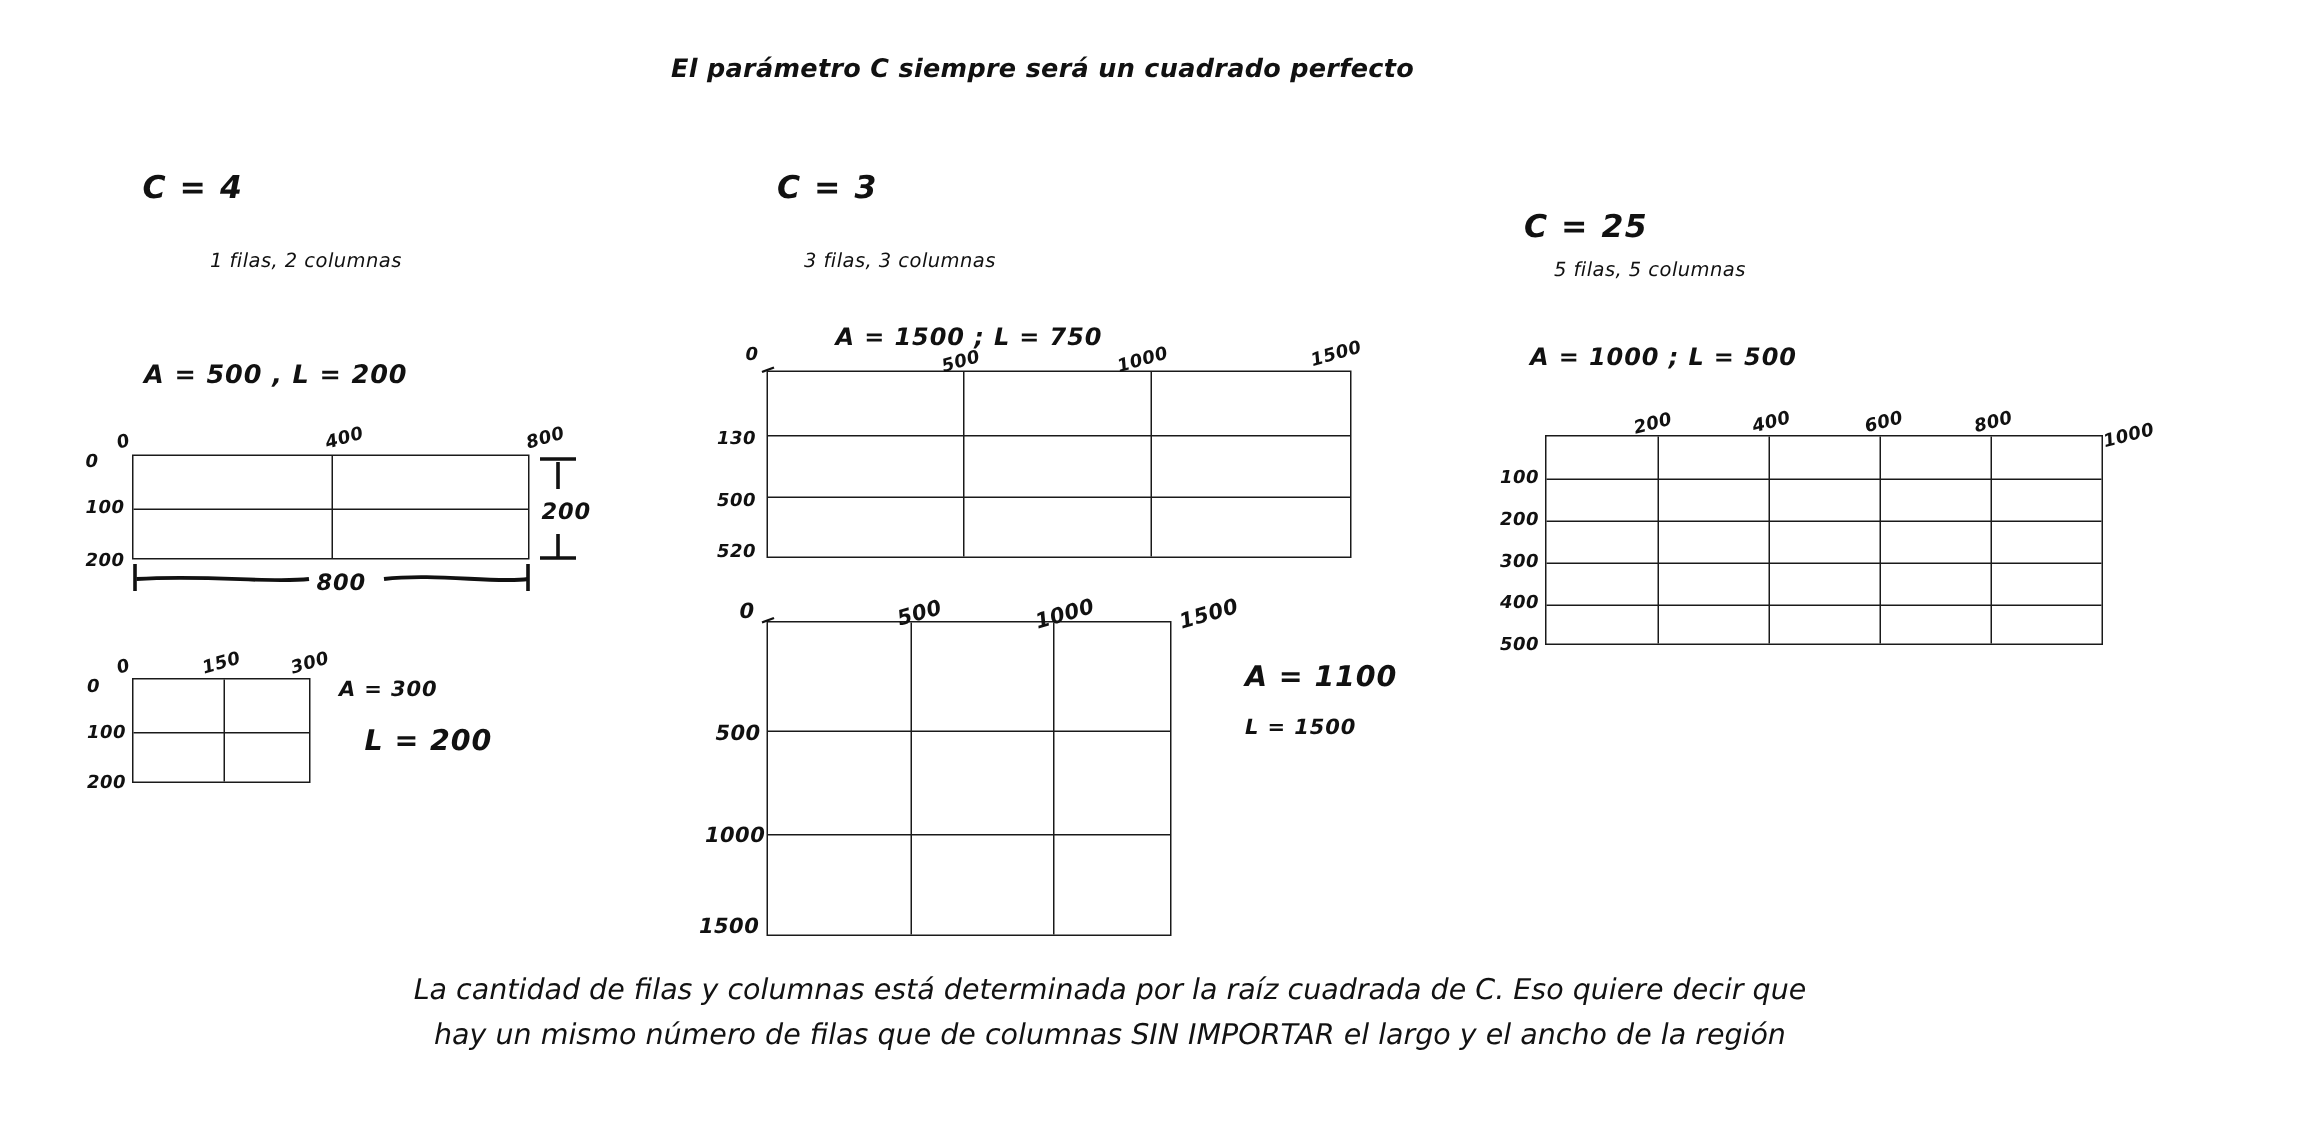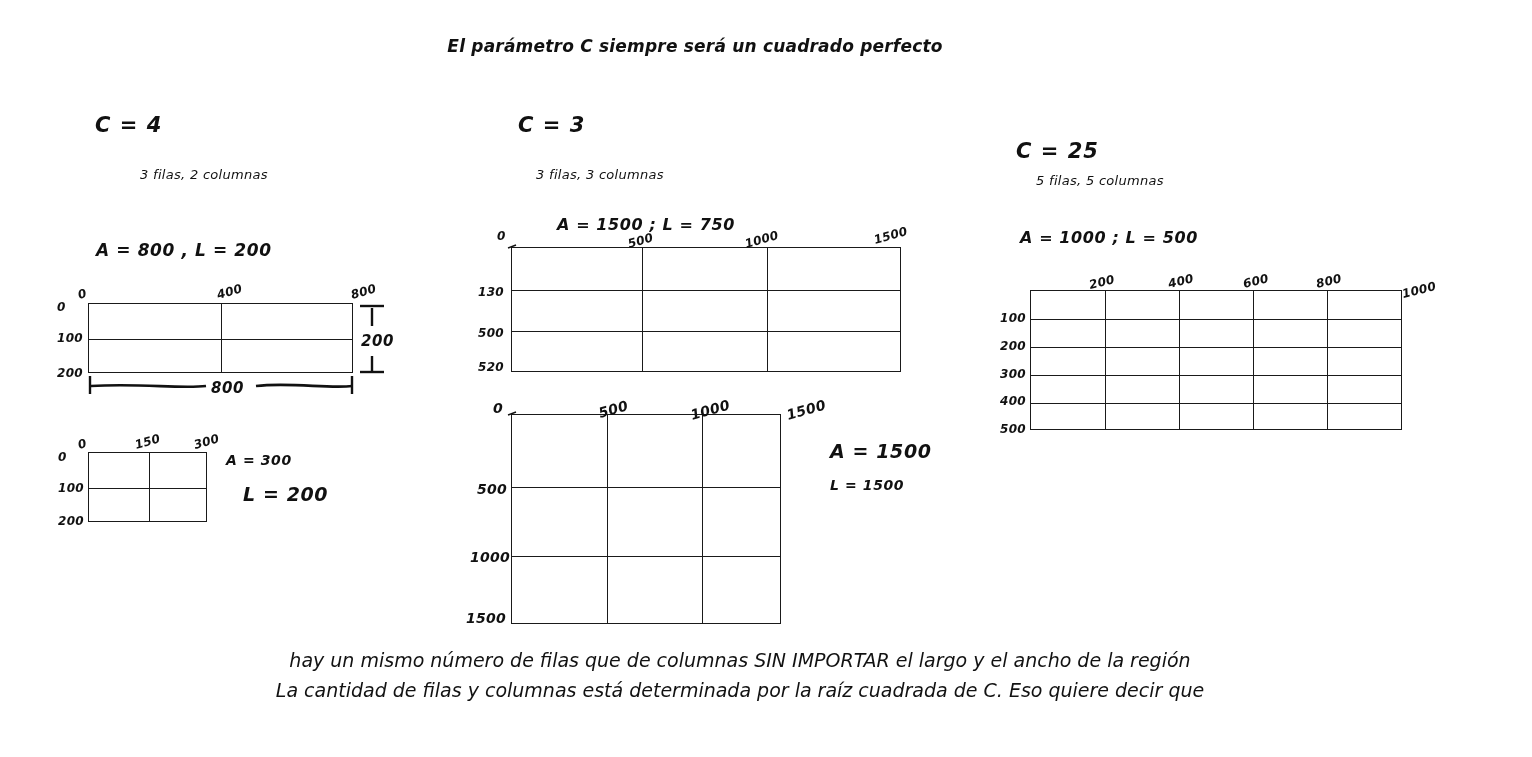--- a/index.html
+++ b/index.html
@@ -109,23 +109,23 @@
   }
 </style>
 </head>
 <body>
 
 <div class="canvas">
 
   <div class="abs title hand">El parámetro C siempre será un cuadrado perfecto</div>
 
   <div class="abs case-title hand" style="left:95px; top:113px;text-align:center;">C = 4</div>
-  <div class="abs case-sub hand" style="left:140px; top:167px; font-weight:400;">3 filas, 2 columnas</div>
-
-  <div class="abs dim-label hand" style="left:96px; top:240px;">A = 800 ,  L = 200</div>
+  <div class="abs case-sub hand" style="left:140px; top:167px; font-weight:400;">1 filas, 2 columnas</div>
+
+  <div class="abs dim-label hand" style="left:96px; top:240px;">A = 500 ,  L = 200</div>
 
   <div class="grid" style="left:88px; top:303px; width:265px; height:70px;">
     <div class="gline-v" style="left:132px;"></div>
     <div class="gline-h" style="top:35px;"></div>
   </div>
   <div class="abs tick hand rot" style="left:80px; top:288px;">0</div>
   <div class="abs tick hand rot" style="left:219px; top:288px;">400</div>
   <div class="abs tick hand rot" style="left:353px; top:288px;">800</div>
   <div class="abs tick hand" style="left:57px; top:300px;">0</div>
   <div class="abs tick hand" style="left:57px; top:331px;">100</div>
@@ -171,21 +171,21 @@
     <div class="gline-h" style="top:72px;"></div>
     <div class="gline-h" style="top:141px;"></div>
   </div>
   <div class="abs tick hand" style="left:493px; top:400px; font-size:14px;">0</div>
   <div class="abs tick hand rot" style="left:601px; top:405px; font-size:14px;">500</div>
   <div class="abs tick hand rot" style="left:693px; top:407px; font-size:14px;">1000</div>
   <div class="abs tick hand rot" style="left:789px; top:407px; font-size:14px;">1500</div>
   <div class="abs tick hand" style="left:477px; top:481px; font-size:14px;">500</div>
   <div class="abs tick hand" style="left:470px; top:549px; font-size:14px;">1000</div>
   <div class="abs tick hand" style="left:466px; top:610px; font-size:14px;">1500</div>
-  <div class="abs dim-label hand" style="left:830px; top:440px; font-size:19px;">A = 1500</div>
+  <div class="abs dim-label hand" style="left:830px; top:440px; font-size:19px;">A = 1100</div>
   <div class="abs dim-label hand" style="left:830px; top:477px; font-size:14px;">L = 1500</div>
 
   <div class="abs case-title hand" style="left:1016px; top:139px;">C = 25</div>
   <div class="abs case-sub hand" style="left:1036px; top:173px; font-weight:400;">5 filas, 5 columnas</div>
 
   <div class="abs dim-label hand" style="left:1020px; top:228px; font-size:16px;">A = 1000 ;  L = 500</div>
 
   <div class="grid" style="left:1030px; top:290px; width:372px; height:140px;">
     <div class="gline-v" style="left:74px;"></div>
     <div class="gline-v" style="left:148px;"></div>
@@ -217,17 +217,17 @@
     <path d="M 360 306 L 384 306" stroke="#111" stroke-width="2.4" fill="none"></path>
     <path d="M 360 372 L 384 372" stroke="#111" stroke-width="2.4" fill="none"></path>
     <path d="M 372 308 L 372 326" stroke="#111" stroke-width="2.4" fill="none"></path>
     <path d="M 372 356 L 372 372" stroke="#111" stroke-width="2.4" fill="none"></path>
 
     <path d="M 508 248 L 516 245" stroke="#111" stroke-width="1.6" fill="none"></path>
     <path d="M 508 415 L 516 412" stroke="#111" stroke-width="1.6" fill="none"></path>
   </svg>
 
   <div class="abs footer hand" style="font-weight:400;">
+    <span class="ln">La cantidad de filas y columnas está determinada por la raíz cuadrada de C. Eso quiere decir que</span>
     <span class="ln">hay un mismo número de filas que de columnas SIN IMPORTAR el largo y el ancho de la región</span>
-    <span class="ln">La cantidad de filas y columnas está determinada por la raíz cuadrada de C. Eso quiere decir que</span>
   </div>
 
 </div>
 
 </body></html>

